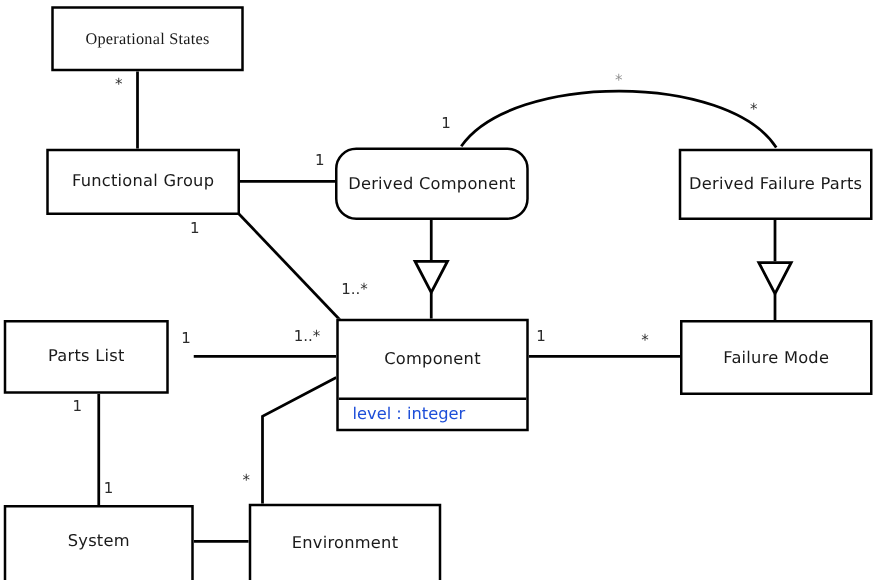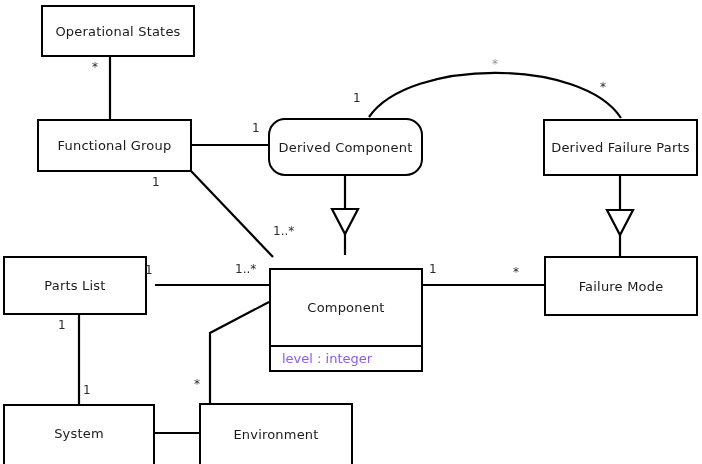--- a/index.html
+++ b/index.html
@@ -45,21 +45,21 @@
     letter-spacing: .2px;
     white-space: nowrap;
     padding: 0 6px;
   }
   .uml-attrs {
     border-top: 2px solid #000000;
     display: flex;
     align-items: center;
     justify-content: flex-start;
     font-size: 13px;
-    color: #8b5cf6;
+    color: #1d4ed8;
     padding: 4px 0 4px 11px;
     white-space: nowrap;
   }
   
   .mult {
     position: absolute;
     font-size: 12px;
     color: #2b2b2b;
     white-space: nowrap;
     z-index: 6;
@@ -94,41 +94,41 @@
 
     <line x1="79" y1="315" x2="79" y2="404" stroke="#000000" stroke-width="2.2"></line>
 
     <line x1="423" y1="285" x2="544" y2="285" stroke="#000000" stroke-width="2.2"></line>
 
     <polyline points="269,302 210,333 210,403" fill="none" stroke="#000000" stroke-width="2.2"></polyline>
 
     <line x1="155" y1="433" x2="199" y2="433" stroke="#000000" stroke-width="2.2"></line>
   </svg>
 
-  <div class="uml-class" style="left:41px; top:5px; width:154px; height:52px;">
+  <div class="uml-class" style="left:41px; top:5px; width:154px; height:52px;font-family:Liberation Serif, serif;">
     <div class="uml-name">Operational States</div>
   </div>
 
   <div class="uml-class" style="left:37px; top:119px; width:155px; height:53px;">
     <div class="uml-name">Functional Group</div>
   </div>
 
   <div class="uml-class" style="left:268px; top:118px; width:155px; height:58px;border-radius:17px;">
     <div class="uml-name">Derived Component</div>
   </div>
 
   <div class="uml-class" style="left:543px; top:119px; width:155px; height:57px;">
     <div class="uml-name">Derived Failure Parts</div>
   </div>
 
-  <div class="uml-class" style="left:3px; top:256px; width:144px; height:59px;">
+  <div class="uml-class" style="left:3px; top:256px; width:132px; height:59px;">
     <div class="uml-name">Parts List</div>
   </div>
 
-  <div class="uml-class" style="left:269px; top:268px; width:154px; height:104px;">
+  <div class="uml-class" style="left:269px; top:255px; width:154px; height:90px;">
     <div class="uml-name">Component</div>
     <div class="uml-attrs">level : integer</div>
   </div>
 
   <div class="uml-class" style="left:544px; top:256px; width:154px; height:60px;">
     <div class="uml-name">Failure Mode</div>
   </div>
 
   <div class="uml-class" style="left:3px; top:404px; width:152px; height:62px;">
     <div class="uml-name" style="padding-bottom:4px;">System</div>

